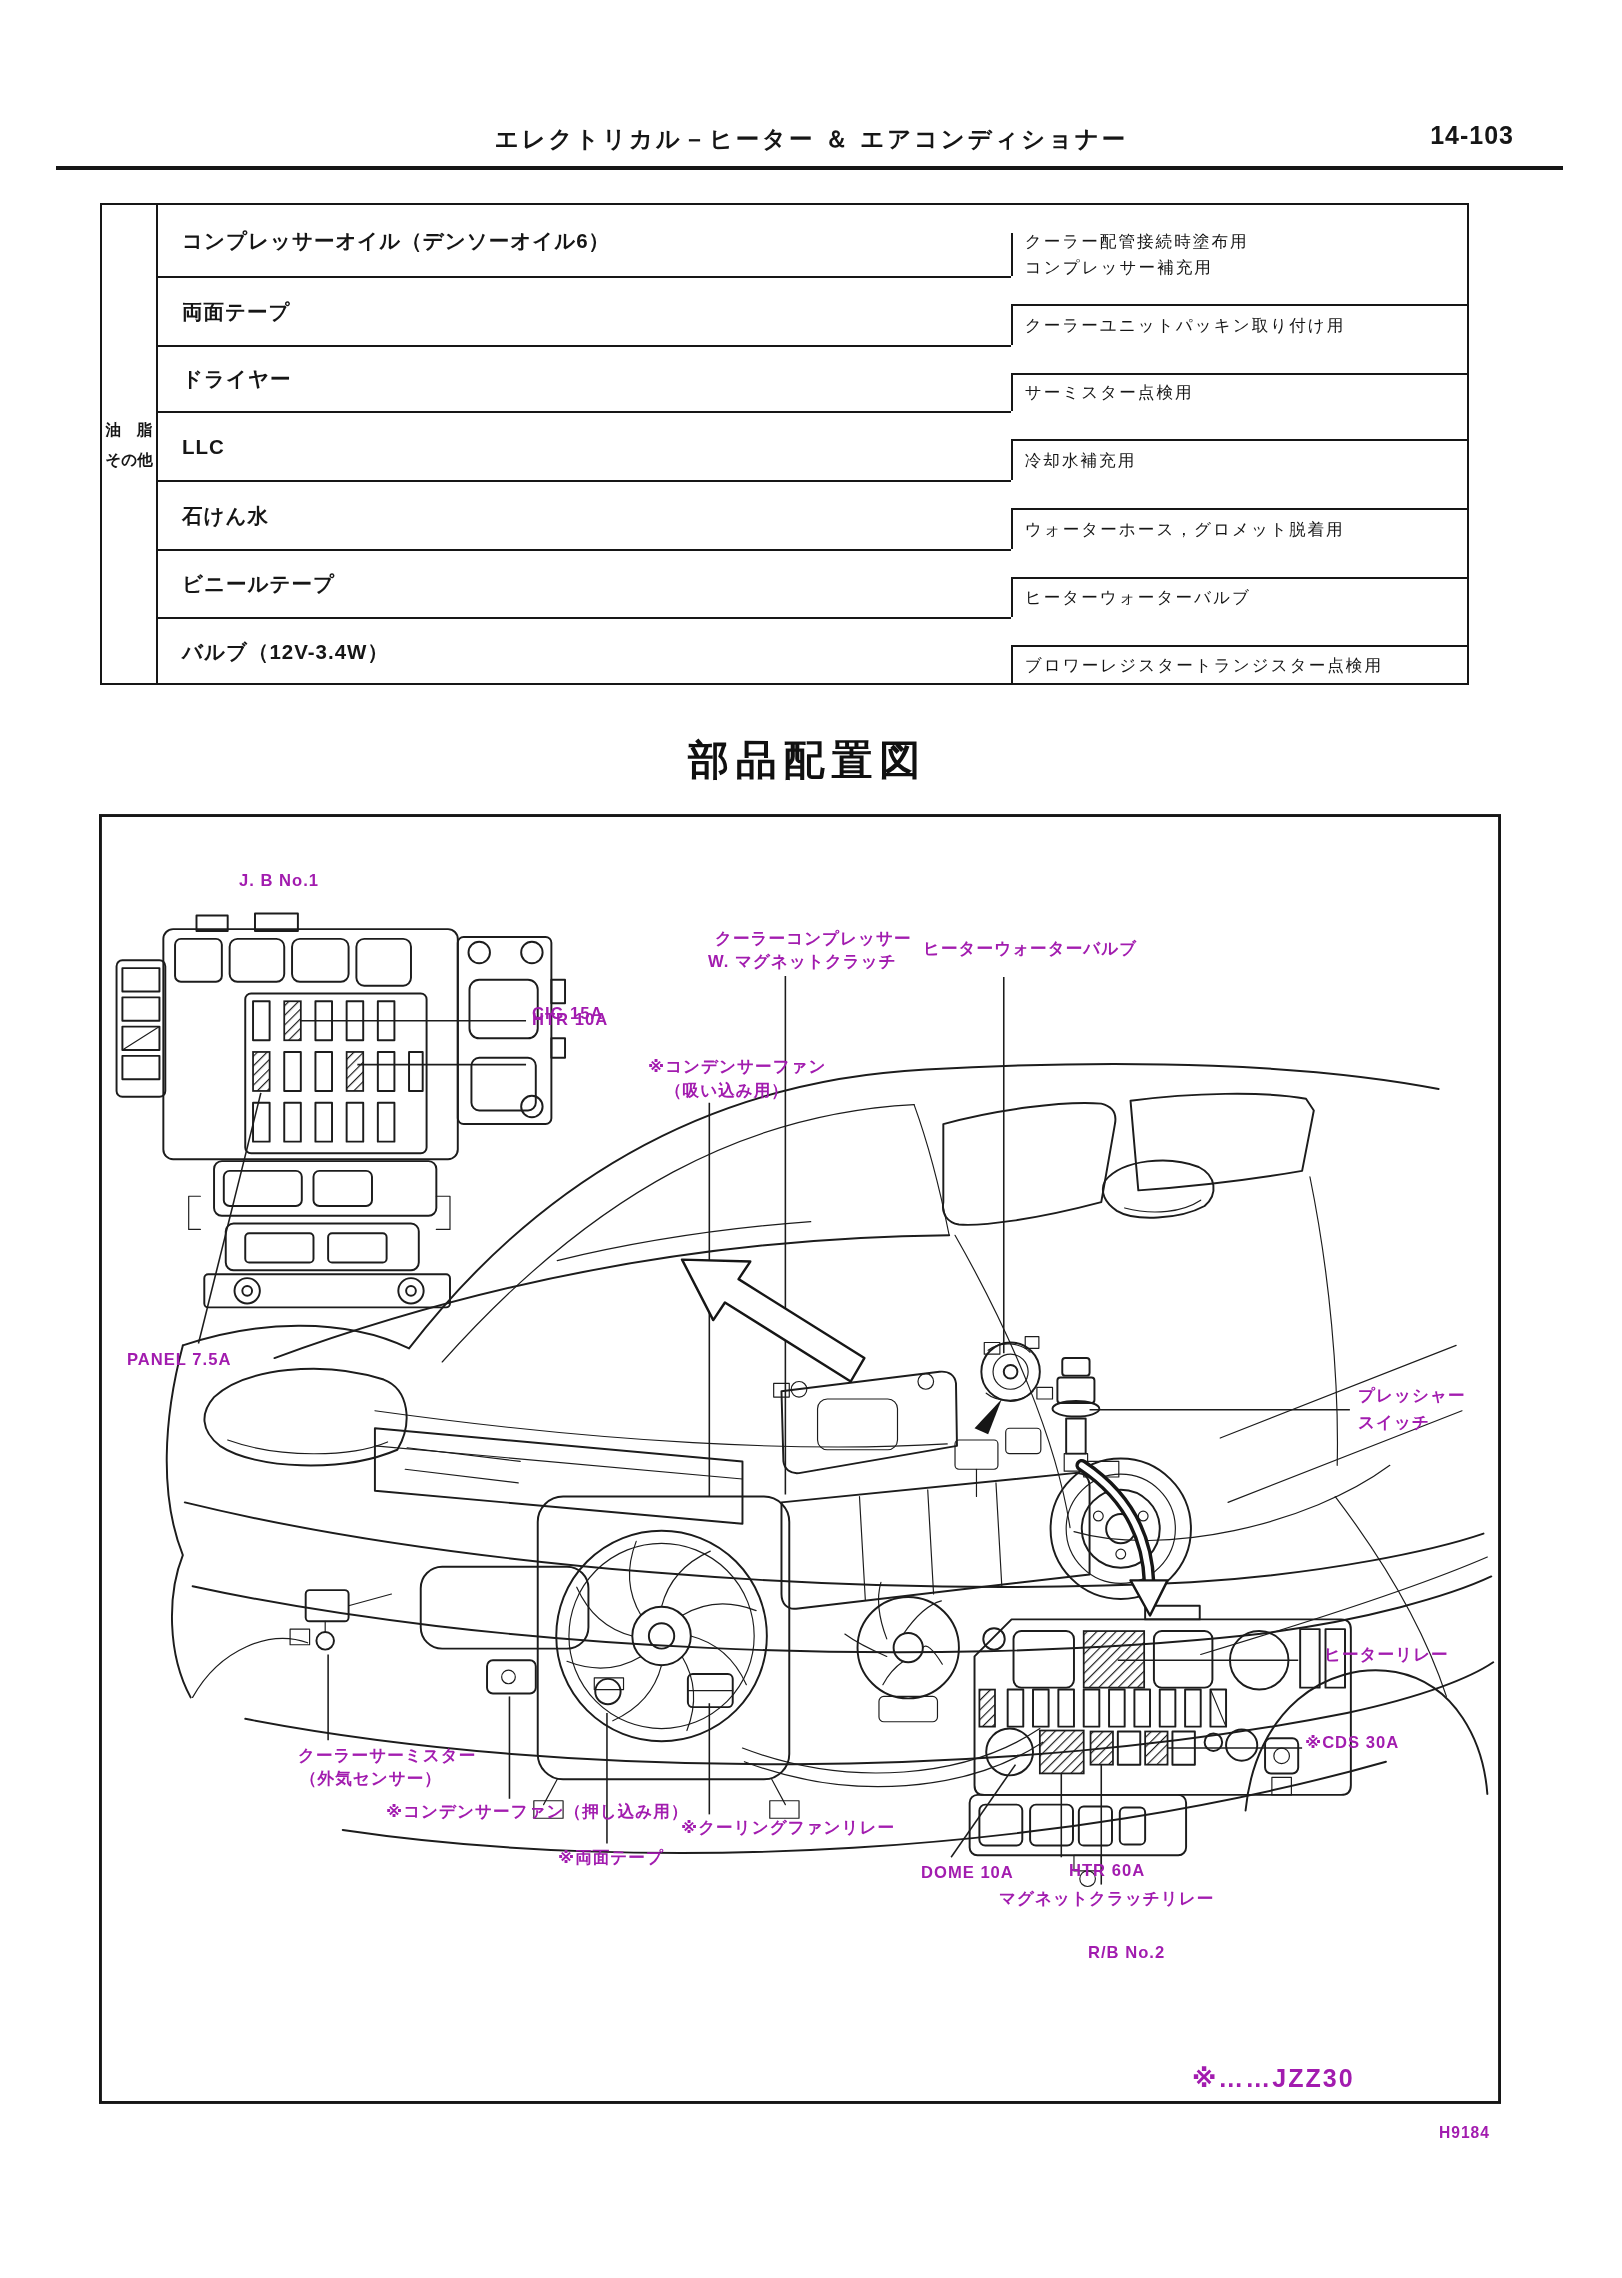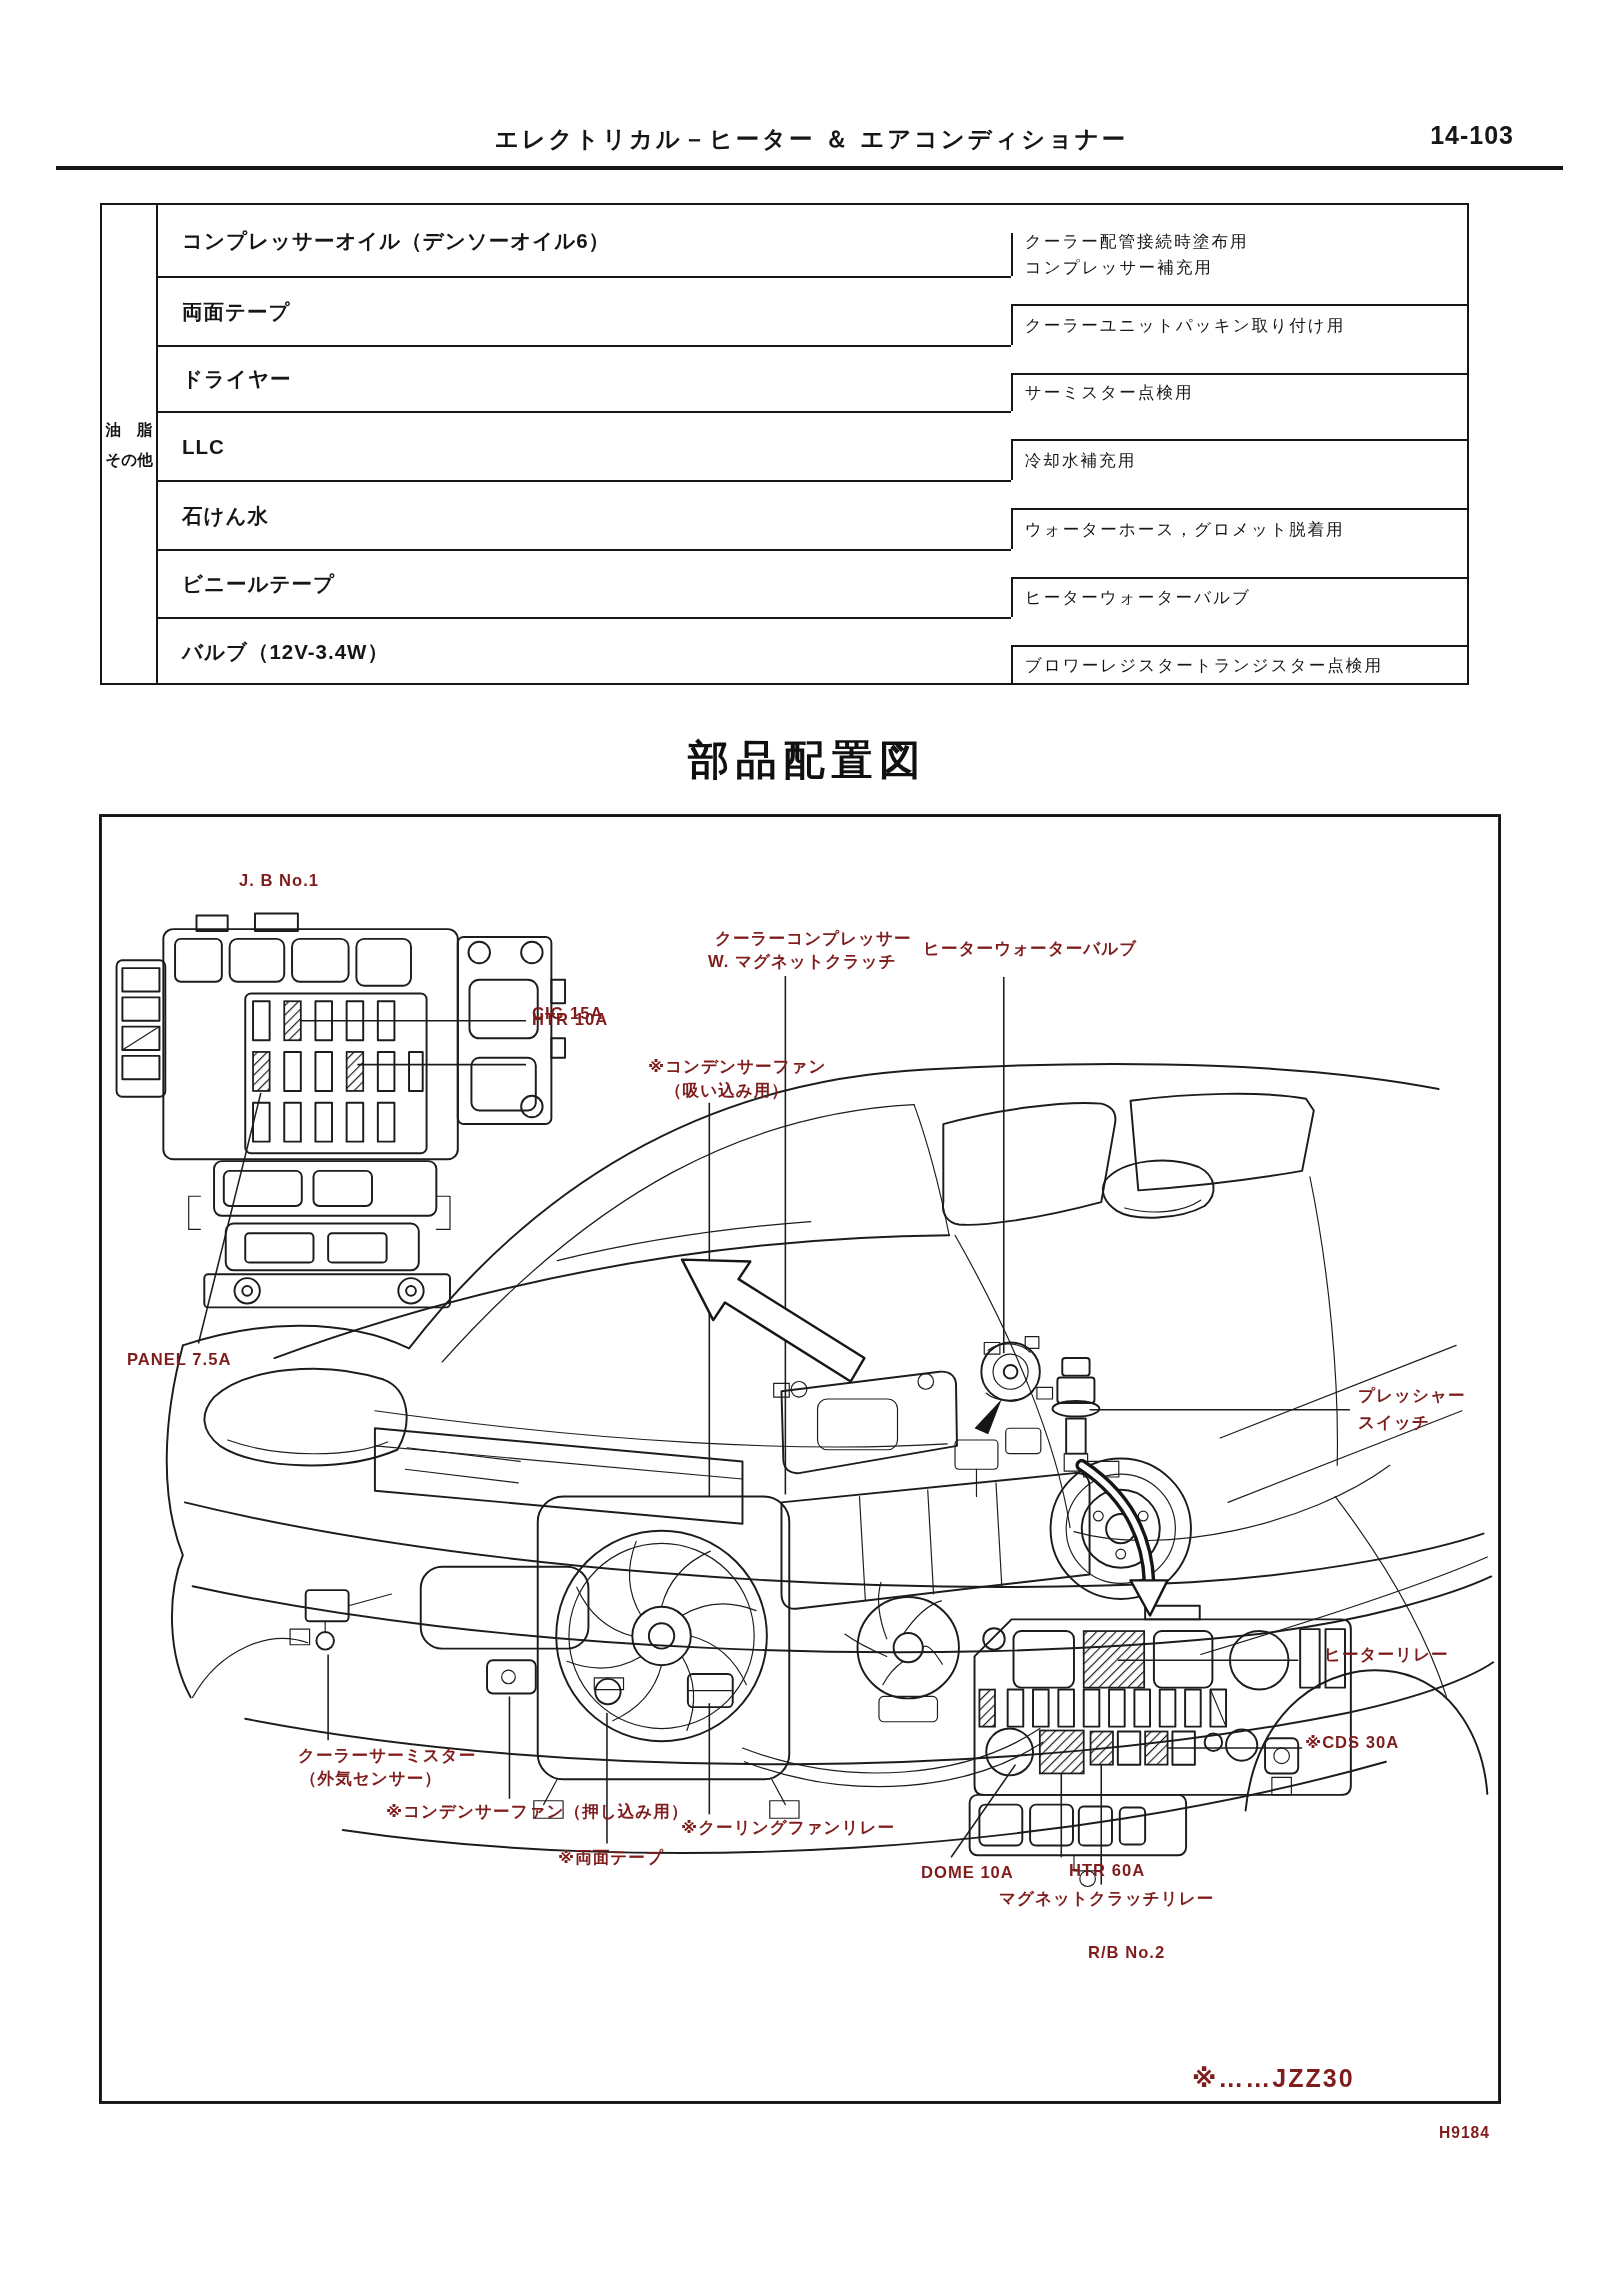--- a/index.html
+++ b/index.html
@@ -21,21 +21,21 @@
              font-size:20.5px;font-weight:bold;letter-spacing:1px;}
   .tbl .purpose{grid-column:3;border-left:2px solid #161616;padding-left:11.7px;
                 font-size:16.6px;letter-spacing:2px;flex-direction:column;align-items:flex-start;
                 justify-content:center;line-height:26px;margin-top:28px;}
   .tbl .rt{border-top:2px solid #161616;}
   
   .section-title{position:absolute;left:688px;top:733px;font-size:41px;font-weight:bold;
                  letter-spacing:6.8px;color:#101010;}
   
   .diagram{position:absolute;left:99px;top:814px;width:1402px;height:1290px;}
-  .lbl{position:absolute;font-size:16.6px;font-weight:bold;letter-spacing:1px;white-space:nowrap;color:#7f1d1d;}
+  .lbl{position:absolute;font-size:16.6px;font-weight:bold;letter-spacing:1px;white-space:nowrap;color:#a21caf;}
   .lbl.big{font-size:25px;letter-spacing:2px;}
   .lbl.small{font-size:15.6px;}
   svg .d{fill:none;stroke:#1c1c1c;stroke-width:2;stroke-linecap:round;stroke-linejoin:round;}
   svg .thin{stroke-width:1.2;}
   svg .lead{fill:none;stroke:#1c1c1c;stroke-width:1.6;stroke-linecap:butt;}
   svg .hatched{stroke:#1c1c1c;stroke-width:1.8;}
 </style>
 </head>
 <body>
 

